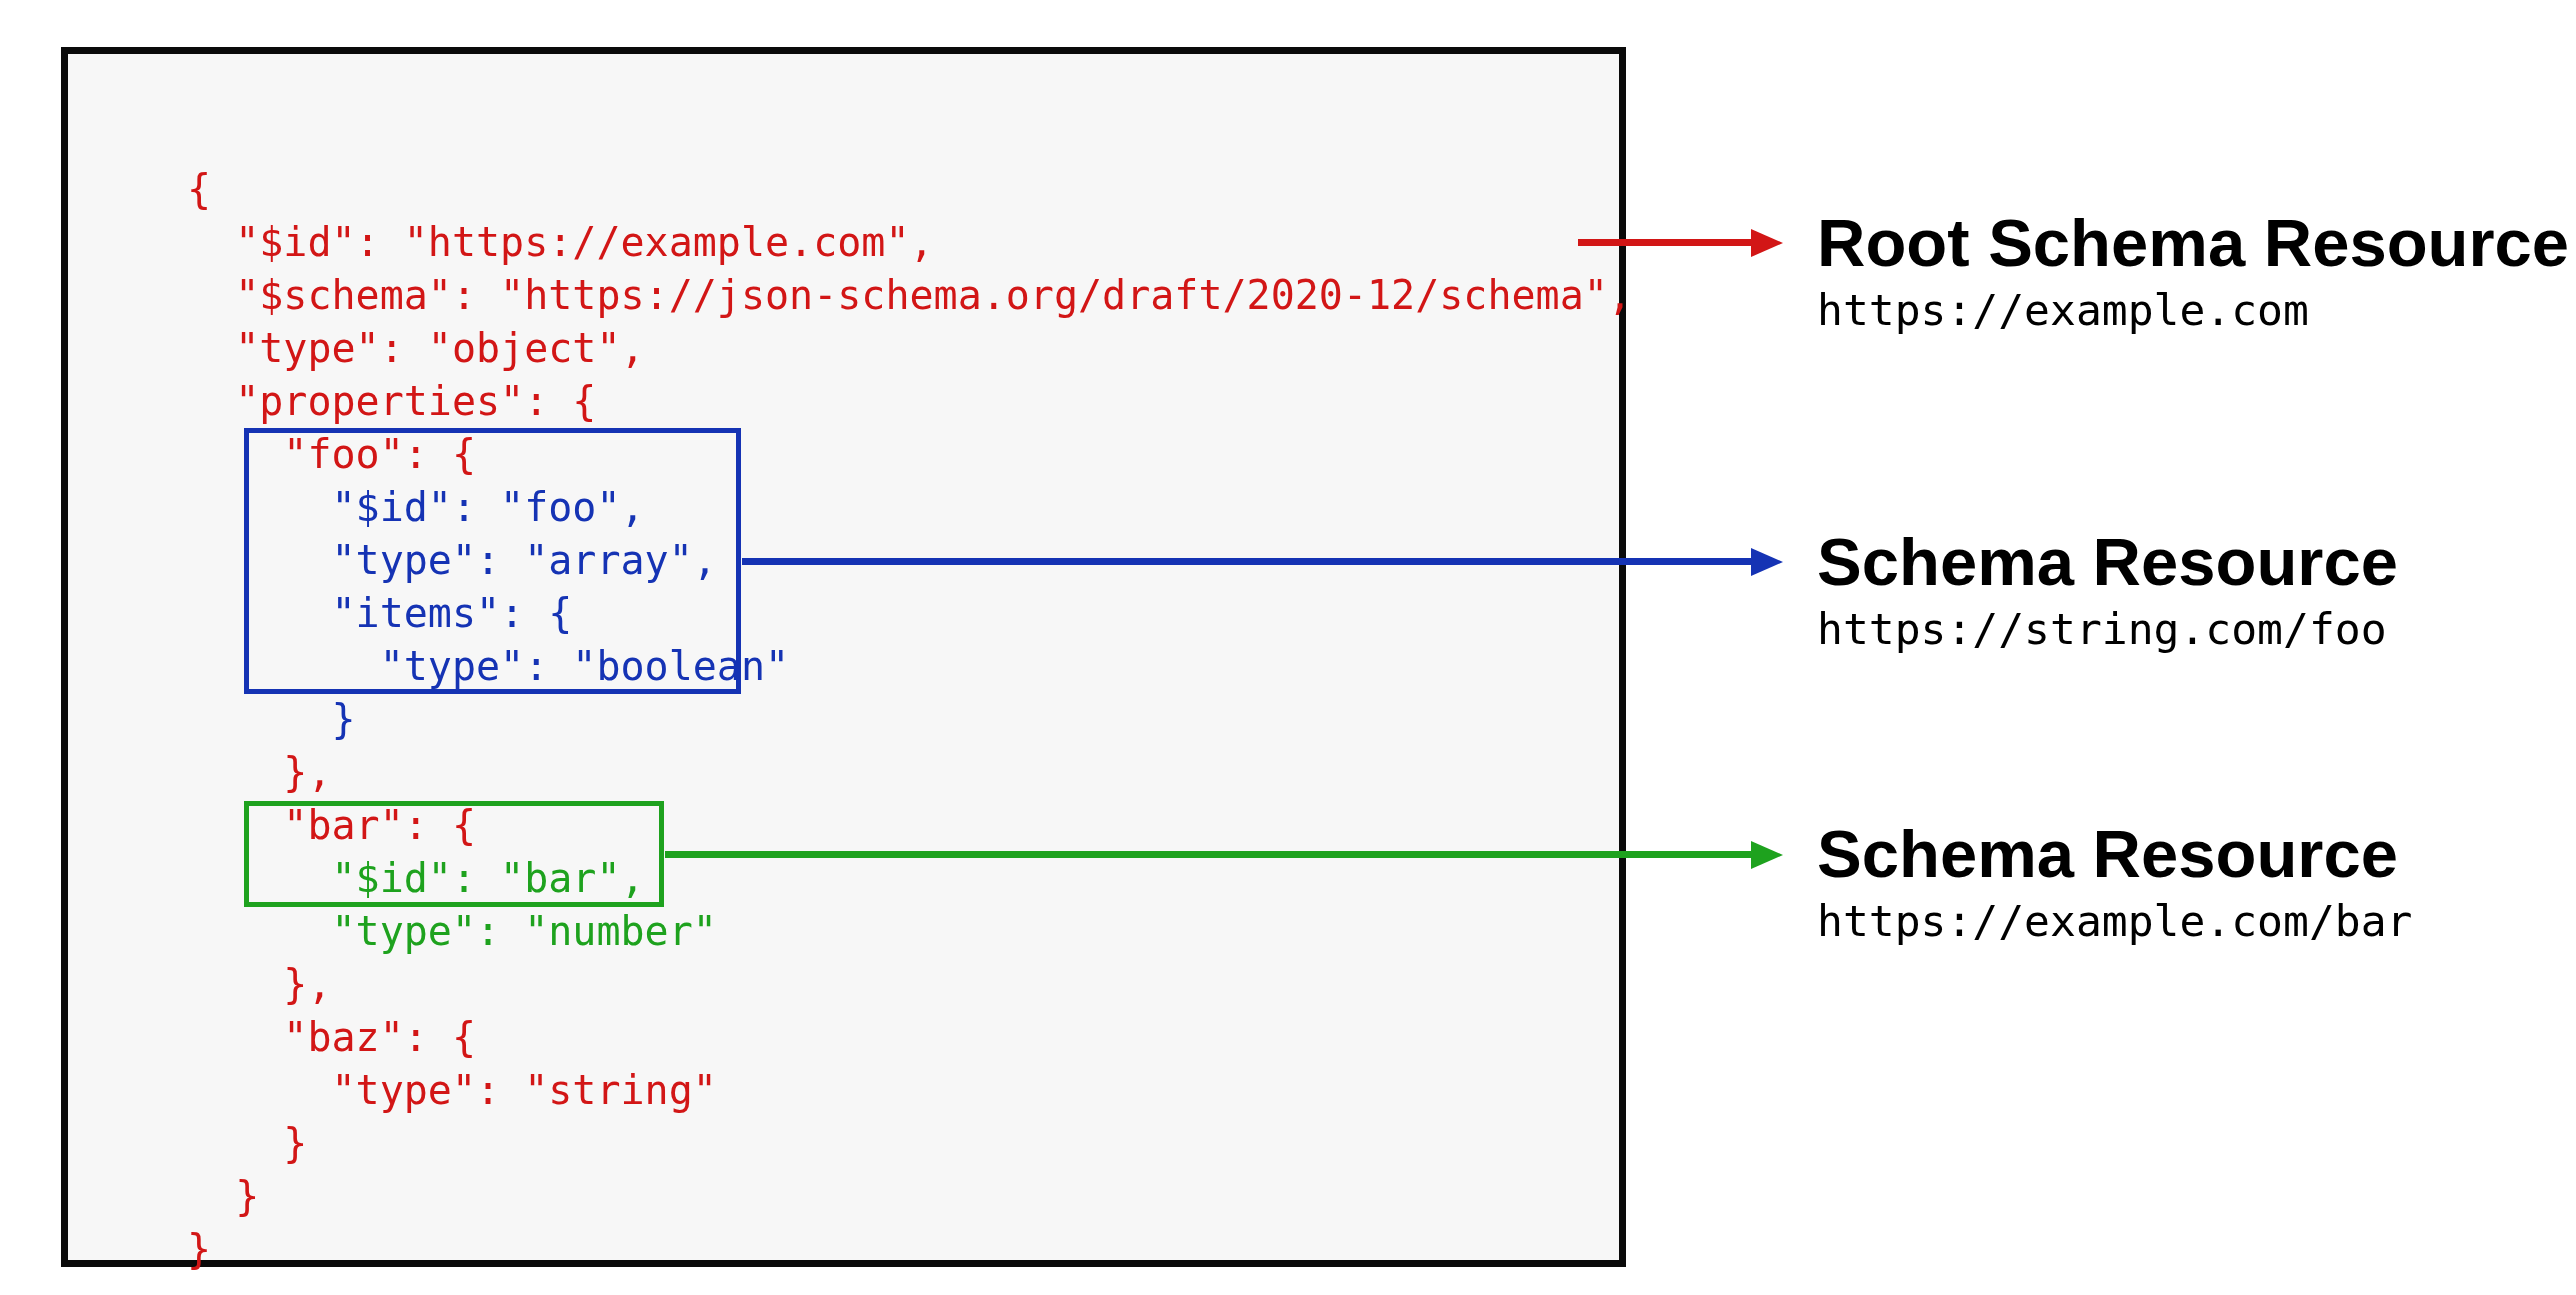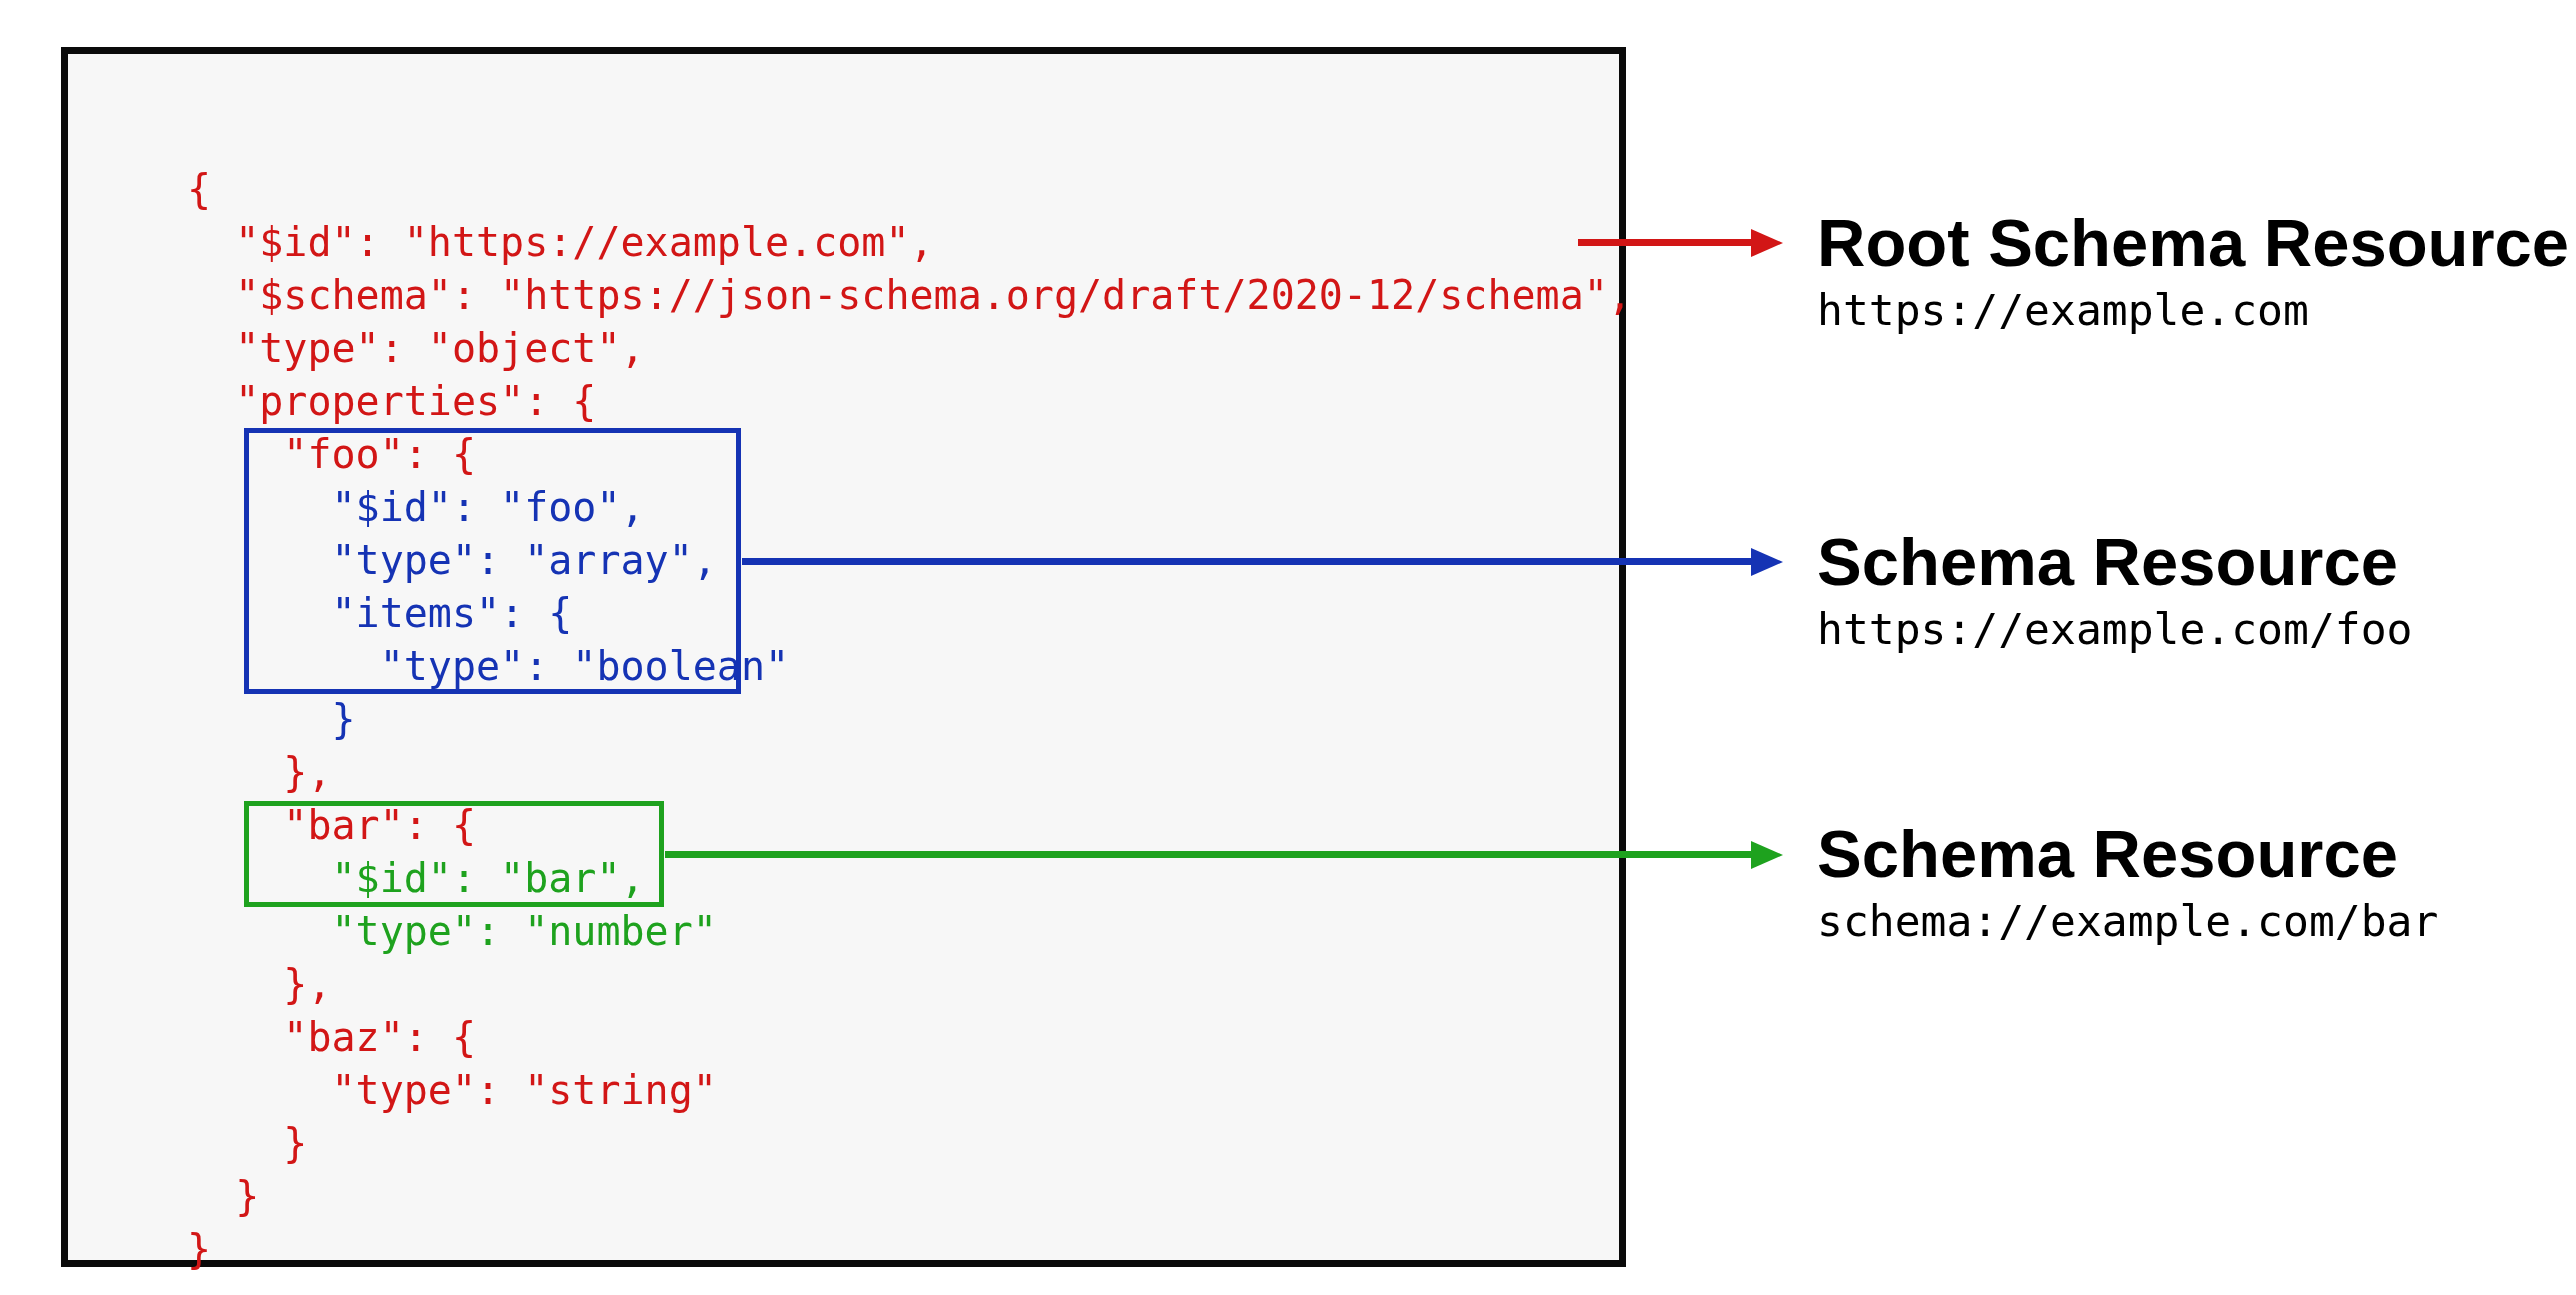--- a/index.html
+++ b/index.html
@@ -99,21 +99,21 @@
     <div class="arrow-line c-green"></div>
     <div class="arrow-head c-green"></div>
   </div>
 
   <div class="annotation ann-root">
     <div class="ann-title">Root Schema Resource</div>
     <div class="ann-url">https://example.com</div>
   </div>
   <div class="annotation ann-foo">
     <div class="ann-title">Schema Resource</div>
-    <div class="ann-url">https://example.com/foo</div>
+    <div class="ann-url">https://string.com/foo</div>
   </div>
   <div class="annotation ann-bar">
     <div class="ann-title">Schema Resource</div>
-    <div class="ann-url">schema://example.com/bar</div>
+    <div class="ann-url">https://example.com/bar</div>
   </div>
 
 </div>
 
 
 </body></html>

